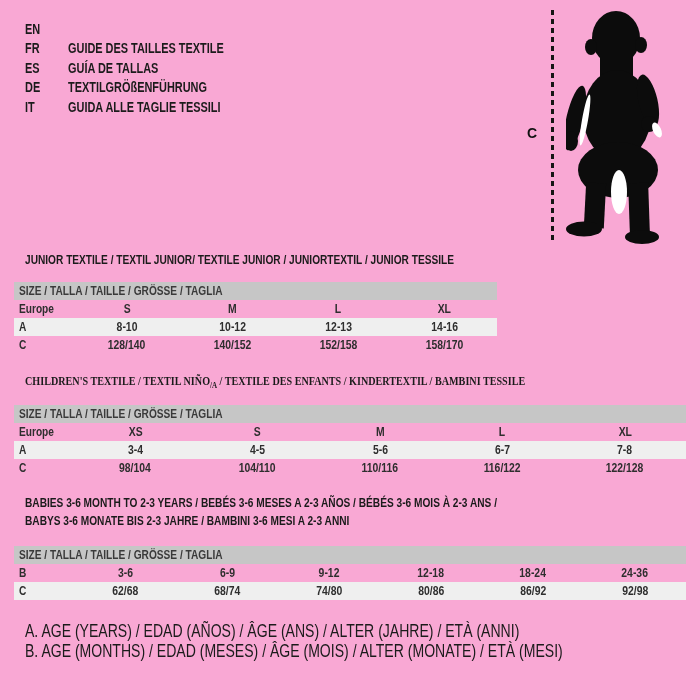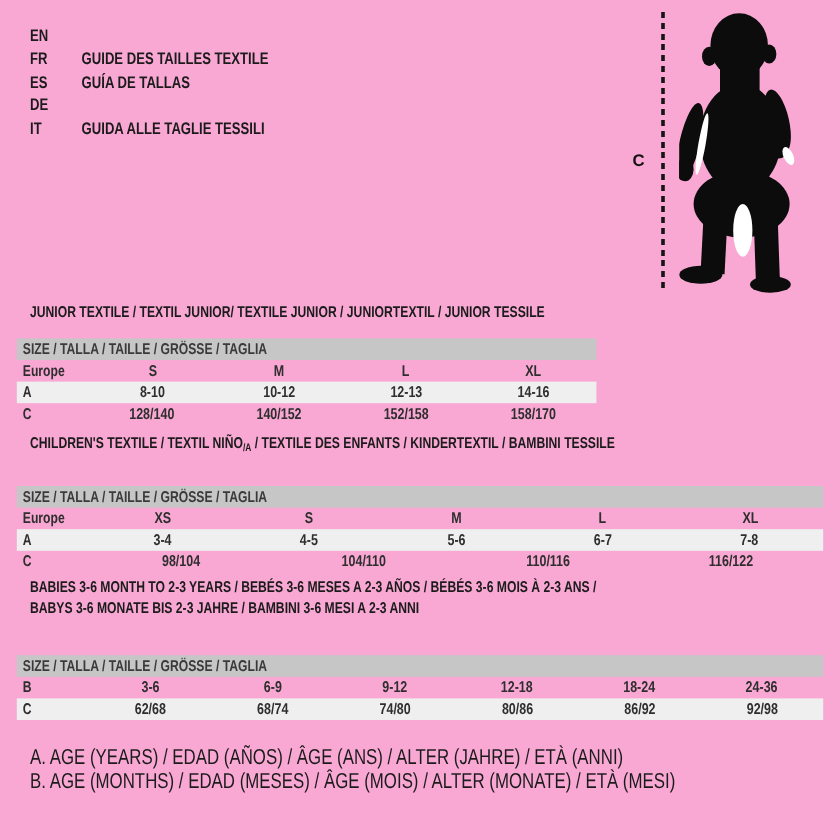--- a/index.html
+++ b/index.html
@@ -51,20 +51,21 @@
       <div class="lang-row">
         <span class="lang-code"><span class="scaled">FR</span></span>
         <span class="lang-label"><span class="scaled">GUIDE DES TAILLES TEXTILE</span></span>
       </div>
       <div class="lang-row">
         <span class="lang-code"><span class="scaled">ES</span></span>
         <span class="lang-label"><span class="scaled">GUÍA DE TALLAS</span></span>
       </div>
       <div class="lang-row">
         <span class="lang-code"><span class="scaled">DE</span></span>
+        <span class="lang-label"><span class="scaled">TEXTILGRÖßENFÜHRUNG</span></span>
       </div>
       <div class="lang-row">
         <span class="lang-code"><span class="scaled">IT</span></span>
         <span class="lang-label"><span class="scaled">GUIDA ALLE TAGLIE TESSILI</span></span>
       </div>
     </div>
 
   <div id="height-line"></div>
   <div id="height-label">
     <span>C</span>
@@ -111,21 +112,21 @@
           <span class="cell"><span class="cell-inner">14-16</span></span>
         </div>
         <div class="t-row">
           <span class="row-label"><span class="scaled">C</span></span>
           <span class="cell"><span class="cell-inner">128/140</span></span>
           <span class="cell"><span class="cell-inner">140/152</span></span>
           <span class="cell"><span class="cell-inner">152/158</span></span>
           <span class="cell"><span class="cell-inner">158/170</span></span>
         </div>
       </div>
-      <div class="section-title" style="top: 360px;">
+      <div class="section-title" style="top: 372px; font-family: Liberation Serif, serif;">
         <div class="title-line"><span class="scaled"><span>CHILDREN'S TEXTILE / TEXTIL NIÑO</span><span class="sub">/A</span><span> / TEXTILE DES ENFANTS / KINDERTEXTIL / BAMBINI TESSILE</span></span></div>
       </div>
       <div class="size-table" style="top: 405px; width: 672px;">
         <div class="size-bar"><span class="scaled">SIZE / TALLA / TAILLE / GRÖSSE / TAGLIA</span></div>
         <div class="t-row">
           <span class="row-label"><span class="scaled">Europe</span></span>
           <span class="cell"><span class="cell-inner">XS</span></span>
           <span class="cell"><span class="cell-inner">S</span></span>
           <span class="cell"><span class="cell-inner">M</span></span>
           <span class="cell"><span class="cell-inner">L</span></span>
@@ -138,23 +139,24 @@
           <span class="cell"><span class="cell-inner">5-6</span></span>
           <span class="cell"><span class="cell-inner">6-7</span></span>
           <span class="cell"><span class="cell-inner">7-8</span></span>
         </div>
         <div class="t-row">
           <span class="row-label"><span class="scaled">C</span></span>
           <span class="cell"><span class="cell-inner">98/104</span></span>
           <span class="cell"><span class="cell-inner">104/110</span></span>
           <span class="cell"><span class="cell-inner">110/116</span></span>
           <span class="cell"><span class="cell-inner">116/122</span></span>
+          <span class="cell"><span class="cell-inner">122/128</span></span>
         </div>
       </div>
-      <div class="section-title" style="top: 480px;">
+      <div class="section-title" style="top: 494px;">
         <div class="title-line"><span class="scaled"><span>BABIES 3-6 MONTH TO 2-3 YEARS / BEBÉS 3-6 MESES A 2-3 AÑOS / BÉBÉS 3-6 MOIS À 2-3 ANS /</span></span></div>
         <div class="title-line"><span class="scaled"><span>BABYS 3-6 MONATE BIS 2-3 JAHRE / BAMBINI 3-6 MESI A 2-3 ANNI</span></span></div>
       </div>
       <div class="size-table" style="top: 546px; width: 672px;">
         <div class="size-bar"><span class="scaled">SIZE / TALLA / TAILLE / GRÖSSE / TAGLIA</span></div>
         <div class="t-row">
           <span class="row-label"><span class="scaled">B</span></span>
           <span class="cell"><span class="cell-inner">3-6</span></span>
           <span class="cell"><span class="cell-inner">6-9</span></span>
           <span class="cell"><span class="cell-inner">9-12</span></span>

